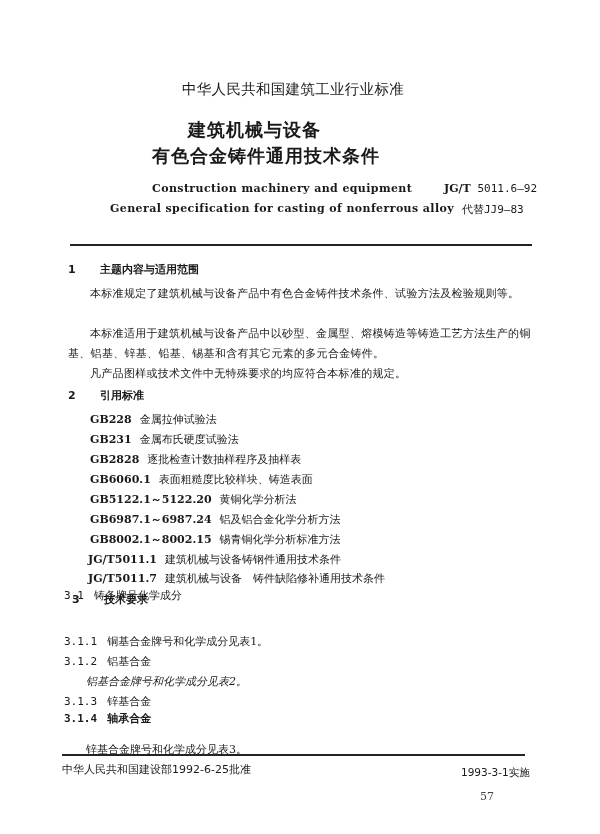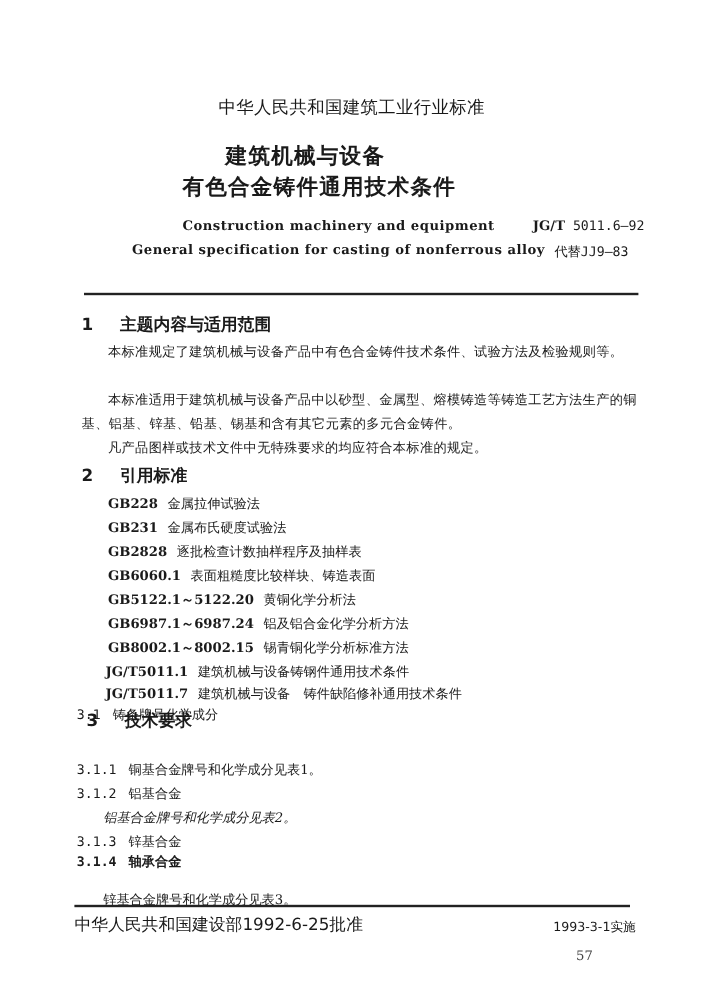--- a/index.html
+++ b/index.html
@@ -69,21 +69,21 @@
       position: absolute;
       height: 2px;
       background: #222;
     }
     .rule-top { left: 70px; top: 244px; width: 462px; }
     .rule-bottom { left: 62px; top: 754px; width: 463px; }
 
     .sec-heading {
       font-family: "DejaVu Sans", "Liberation Sans", sans-serif;
       font-weight: bold;
-      font-size: 14px;
+      font-size: 11px;
     }
     .sec-heading .num { display: inline-block; width: 32px; }
     .para {
       position: absolute;
       left: 68px;
       width: 464px;
       font-size: 11px;
       line-height: 20px;
       white-space: normal;
       text-indent: 22px;
@@ -109,21 +109,21 @@
       white-space: nowrap;
     }
     .clause .cnum {
       font-family: "DejaVu Sans Mono", "Liberation Mono", monospace;
       margin-right: 10px;
     }
 
     .footer-left {
       left: 62px; top: 762px;
       font-family: "DejaVu Sans", "Liberation Sans", sans-serif;
-      font-size: 14px;
+      font-size: 11px;
     }
     .footer-right {
       left: 461px; top: 766px;
       font-family: "DejaVu Sans", "Liberation Sans", sans-serif;
       font-size: 10.5px;
     }
     .page-num {
       left: 480px; top: 790px;
       font-size: 11px;
       color: #444;

